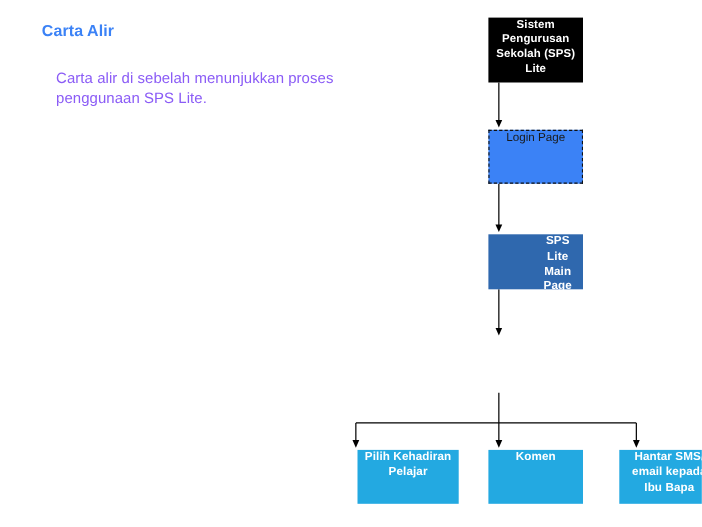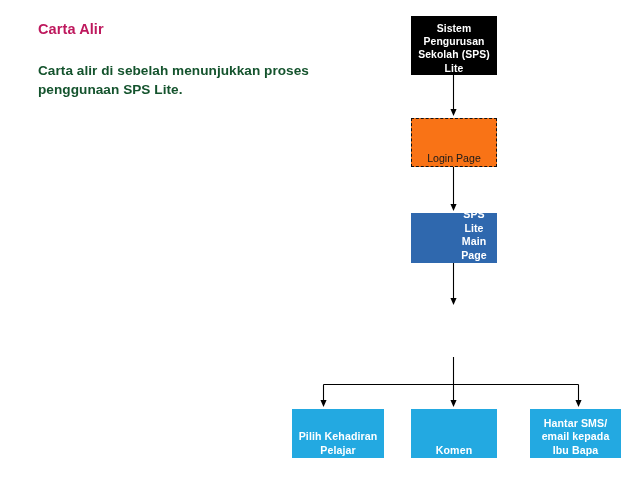--- a/index.html
+++ b/index.html
@@ -26,43 +26,44 @@
   
   .panel {
     position: absolute;
     left: 38px;
     top: 20px;
     width: 330px;
   }
   .panel-title {
     font-size: 14.5px;
     font-weight: bold;
-    color: #be185d;
+    color: #3b82f6;
     line-height: 1.25;
     margin: 0;
     letter-spacing: 0.1px;
   }
   .panel-body {
-    margin: 0;
+    margin: 13px;
     margin-top: 23px;
     font-size: 13.6px;
-    font-weight: bold;
-    color: #14532d;
+    font-weight: normal;
+    color: #8b5cf6;
     line-height: 1.42;
     letter-spacing: 0.05px;
   }
 
   
   .node {
     position: absolute;
     box-sizing: border-box;
     display: flex;
-    align-items: flex-end;
+    align-items: flex-start;
     justify-content: center;
     text-align: center;
+    margin-left: 33px;
   }
   .node-label {
     display: block;
     width: 100%;
     padding: 0 3px;
     box-sizing: border-box;
     white-space: pre-line;
   }
 
   
@@ -72,21 +73,21 @@
   .node-black .node-label {
     color: #ffffff;
     font-size: 10.4px;
     font-weight: bold;
     line-height: 1.28;
     letter-spacing: 0.1px;
   }
 
   
   .node-dashed {
-    background: #f97316;
+    background: #3b82f6;
     border: 1.3px dashed #111111;
   }
   .node-dashed .node-label {
     color: #1a1a1a;
     font-size: 10.6px;
     font-weight: normal;
     line-height: 1.3;
   }
 
   

